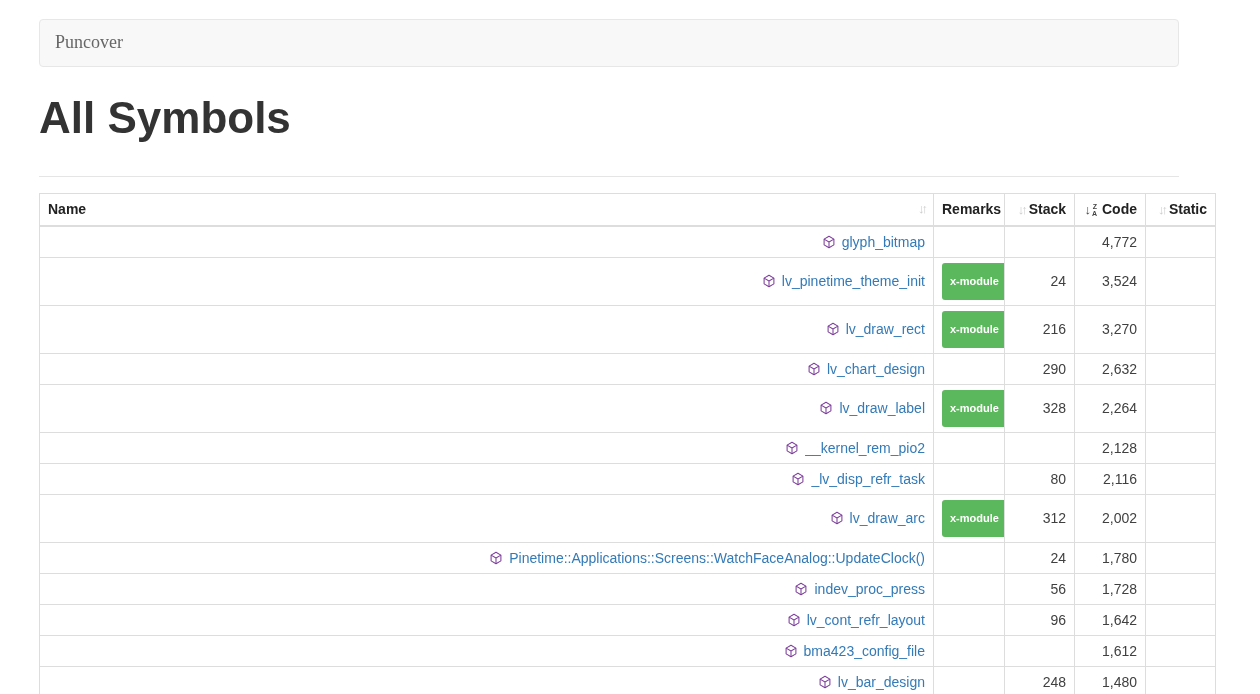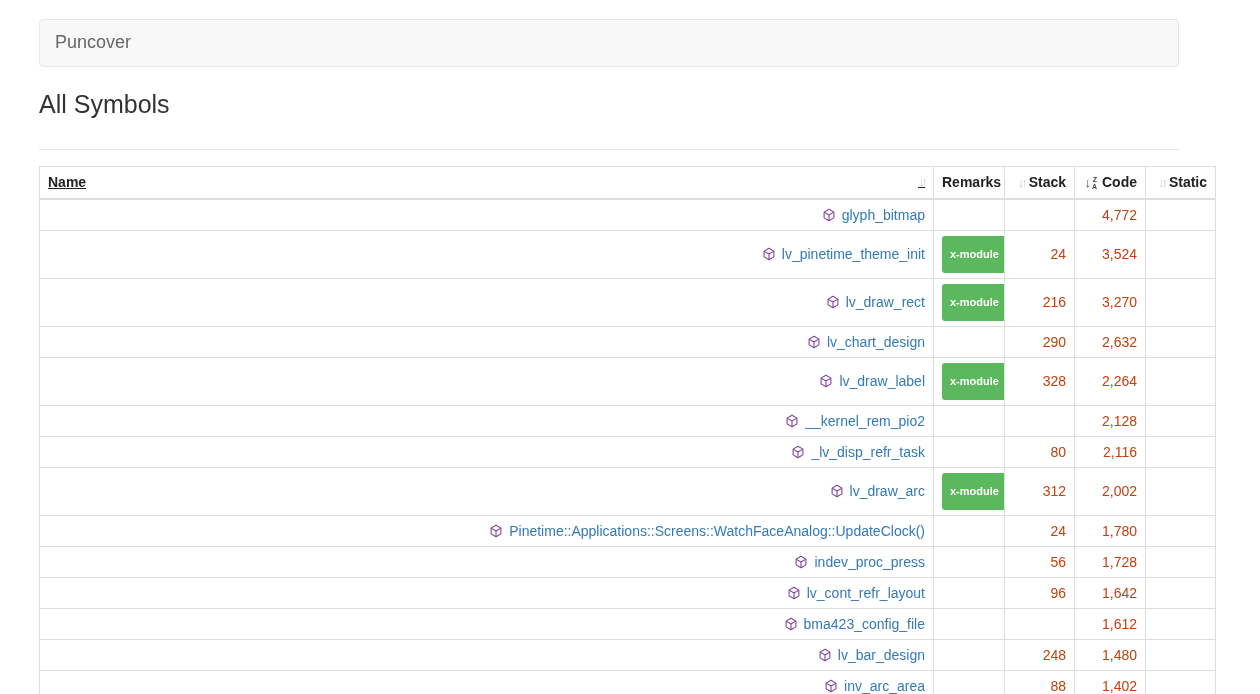--- a/index.html
+++ b/index.html
@@ -17,33 +17,34 @@
 
   
   .navbar {
     margin-top: 19px;
     height: 48px;
     background: #f8f8f8;
     border: 1px solid #e7e7e7;
     border-radius: 4px;
     display: flex;
     align-items: center;
+    font-family: Liberation Serif, serif;
   }
   .navbar-brand {
     padding: 0 15px;
     font-size: 18px;
     color: #666;
     text-decoration: none;
   }
 
   
   h1.page-title {
     margin: 20px 0 10px;
-    font-size: 25px;
-    font-weight: 400;
+    font-size: 44px;
+    font-weight: 700;
     color: #333;
     letter-spacing: 0;
   }
 
   hr.rule {
     border: 0;
     border-top: 1px solid #e5e5e5;
     margin: 26px 0 0 0;
     width: 1140px;
   }
@@ -65,21 +66,21 @@
     overflow: hidden;
     vertical-align: middle;
     background: #fff;
   }
   .symbols thead th {
     border-bottom: 2px solid #ddd;
     font-weight: bold;
     color: #222;
     cursor: pointer;
   }
-  .th-name { text-align: left; text-decoration: underline; }
+  .th-name { text-align: left; }
   .th-name .th-flex { display: flex; justify-content: space-between; align-items: center; }
   .th-center { text-align: center; }
   .th-right { text-align: right; }
 
   
   .sort-inactive {
     color: #ccc;
     font-weight: normal;
     font-size: 13px;
     letter-spacing: -3px;
@@ -96,21 +97,21 @@
   .sort-active .arr { font-size: 13px; font-weight: normal; }
   .sort-active .za {
     display: inline-flex; flex-direction: column;
     font-size: 7px; line-height: 7px; font-weight: bold;
     margin-left: 1px; text-transform: uppercase;
   }
 
   
   td.c-name { text-align: right; }
   td.c-remarks { text-align: center; }
-  td.c-num { text-align: right; color: #c2410c; }
+  td.c-num { text-align: right; color: #404040; }
 
   a.sym-link {
     color: var(--link-color, #337ab7);
     text-decoration: none;
   }
   .cube {
     display: inline-block;
     width: 14px; height: 14px;
     vertical-align: -2px;
     margin-right: 6px;

